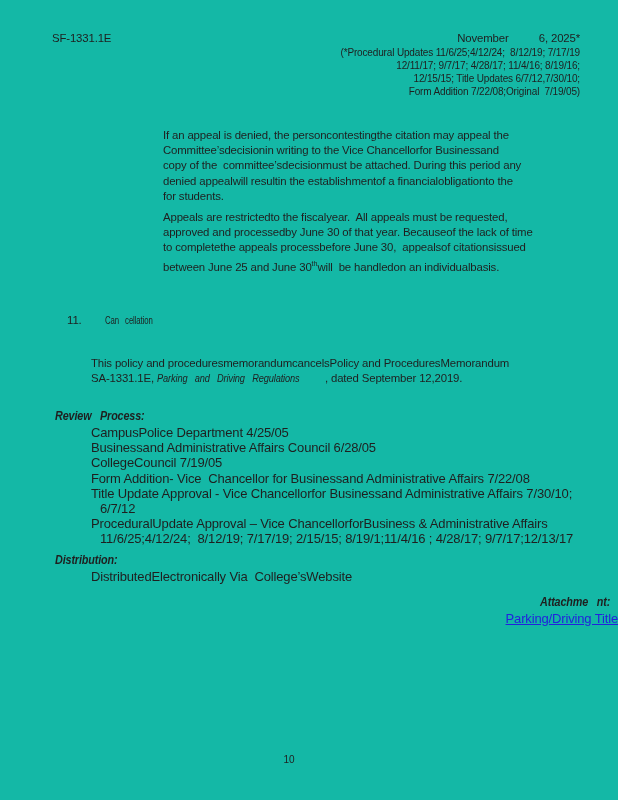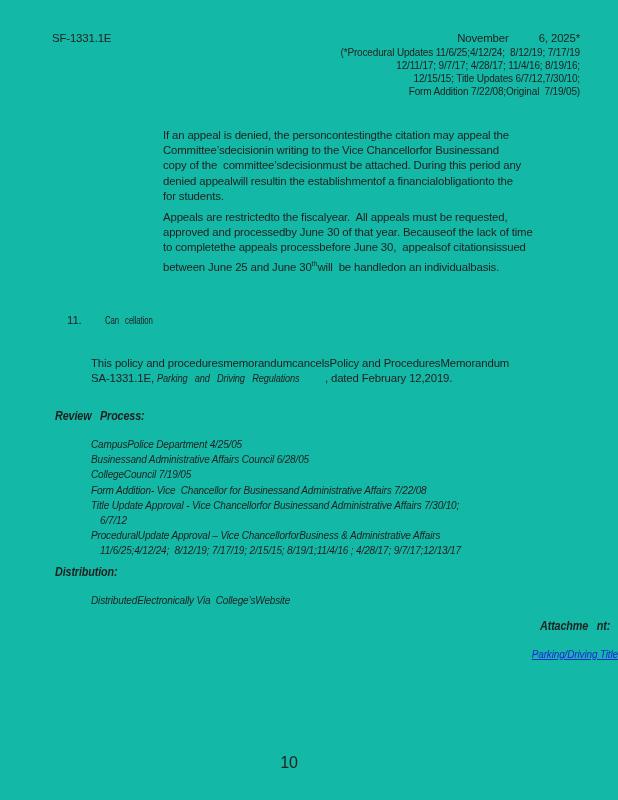--- a/index.html
+++ b/index.html
@@ -33,28 +33,28 @@
   .para-cancel { margin:13px 0 0 91px; }
   .ital-cond { display:inline-block; font-style:italic; font-size:10.5px; transform:scaleX(.88); transform-origin:0 50%; white-space:pre; }
 
   
   .lab-section { margin-left:55px; }
   .review-section { margin-top:24px; }
   .dist-section { margin-top:7px; }
   .attach-section { margin-top:12px;text-align:right; }
   .ilabel { font-style:italic; font-size:12px; line-height:13px; white-space:pre;font-weight:bold; }
   .ilabel-inner { display:inline-block; transform:scaleX(.9); transform-origin:0 50%; white-space:pre; }
-  .lab-items { margin-top:14px; font-size:10px; line-height:15.2px;font-style:italic; }
+  .lab-items { margin-top:2px; font-size:13px; line-height:15.2px; }
   .ind1 { margin-left:36px; white-space:pre; }
   .ind2 { margin-left:45px; white-space:pre; }
 
   a.doc-link { color:#2222dd; text-decoration:underline; }
 
   
-  .footer { position:absolute; top:754px; left:0; width:618px; text-align:center; font-size:16px; }
+  .footer { position:absolute; top:754px; left:0; width:618px; text-align:center; font-size:10px; }
   .footer-inner { position:relative; left:-20px; }
 </style>
 </head>
 <body>
 
 <div class="page">
 
   <div class="header">
     <div class="header-row">
       <span>SF-1331.1E</span>
@@ -82,21 +82,21 @@
     <div class="tline">to completethe appeals processbefore June 30,  appealsof citationsissued</div>
     <div class="tline"><span>between June 25 and June 30</span><sup class="th">th</sup><span>will  be handledon an individualbasis.</span></div>
   </div>
 
   <div class="sec-heading">
     <span class="sec-num">11.</span><span class="sec-title">Can   cellation</span>
   </div>
 
   <div class="para para-cancel">
     <div class="tline">This policy and proceduresmemorandumcancelsPolicy and ProceduresMemorandum</div>
-    <div class="tline"><span>SA-1331.1E, </span><span class="ital-cond">Parking   and   Driving   Regulations</span><span>  , dated February 12,2019.</span></div>
+    <div class="tline"><span>SA-1331.1E, </span><span class="ital-cond">Parking   and   Driving   Regulations</span><span>  , dated September 12,2019.</span></div>
   </div>
 
   <div class="lab-section review-section">
     <div class="ilabel"><span class="ilabel-inner">Review   Process:</span></div>
     <div class="lab-items">
       <div class="ind1">CampusPolice Department 4/25/05</div>
       <div class="ind1">Businessand Administrative Affairs Council 6/28/05</div>
       <div class="ind1">CollegeCouncil 7/19/05</div>
       <div class="ind1">Form Addition- Vice  Chancellor for Businessand Administrative Affairs 7/22/08</div>
       <div class="ind1">Title Update Approval - Vice Chancellorfor Businessand Administrative Affairs 7/30/10;</div>

